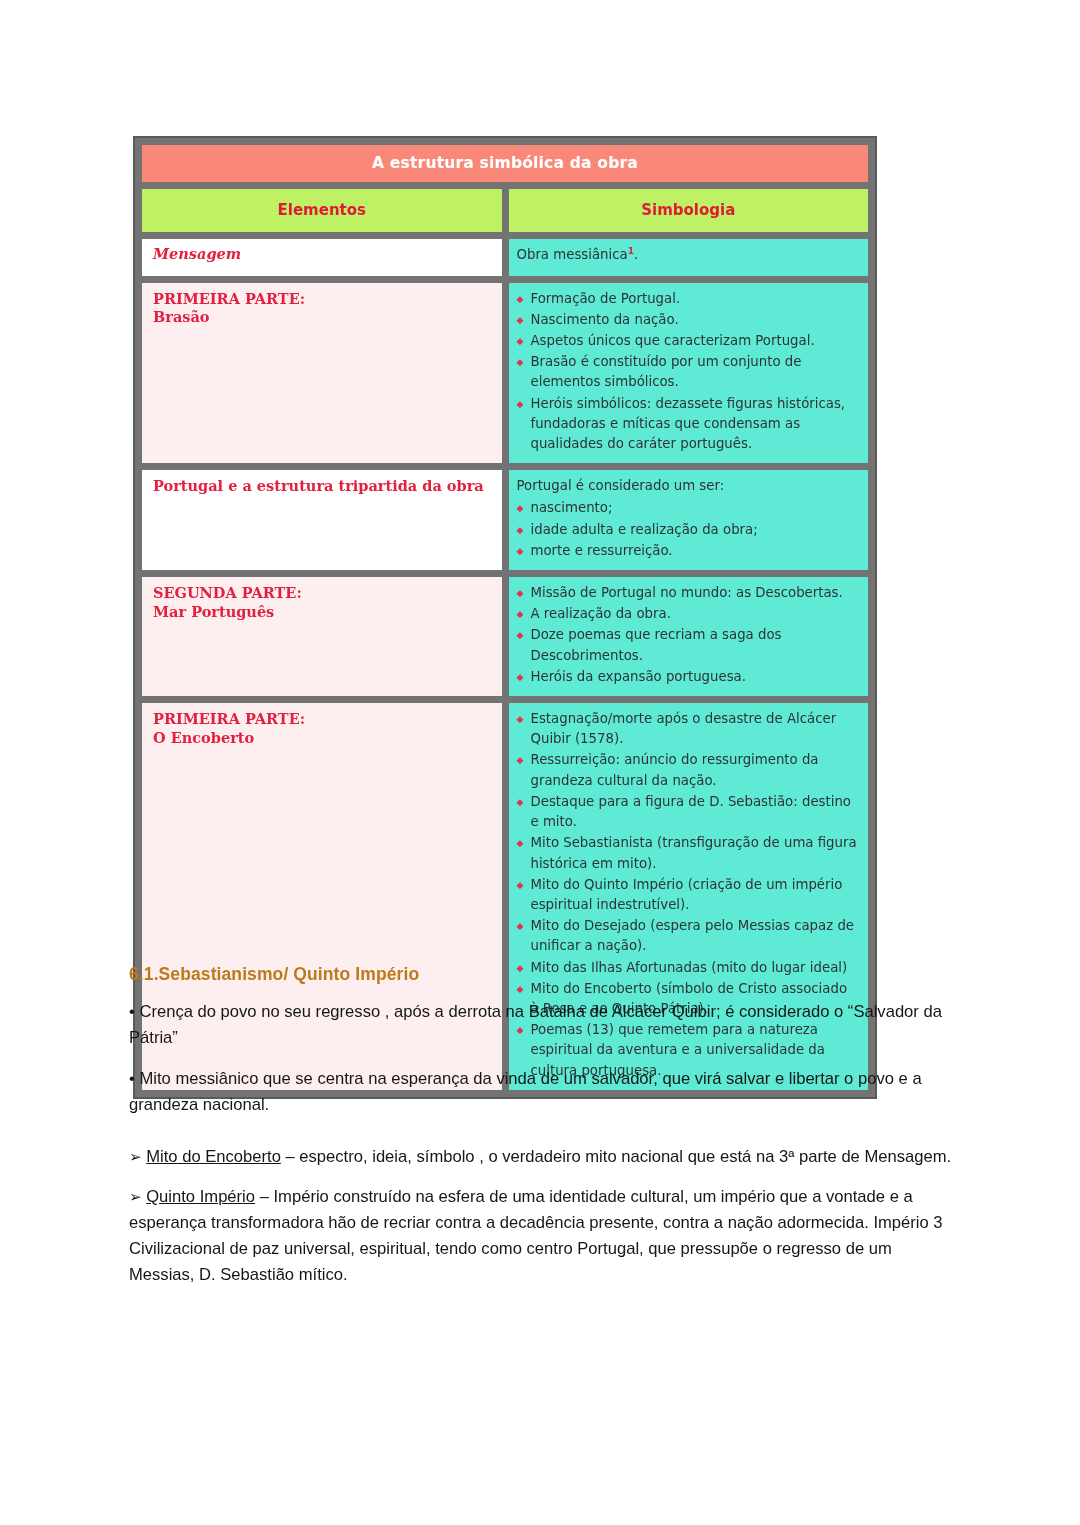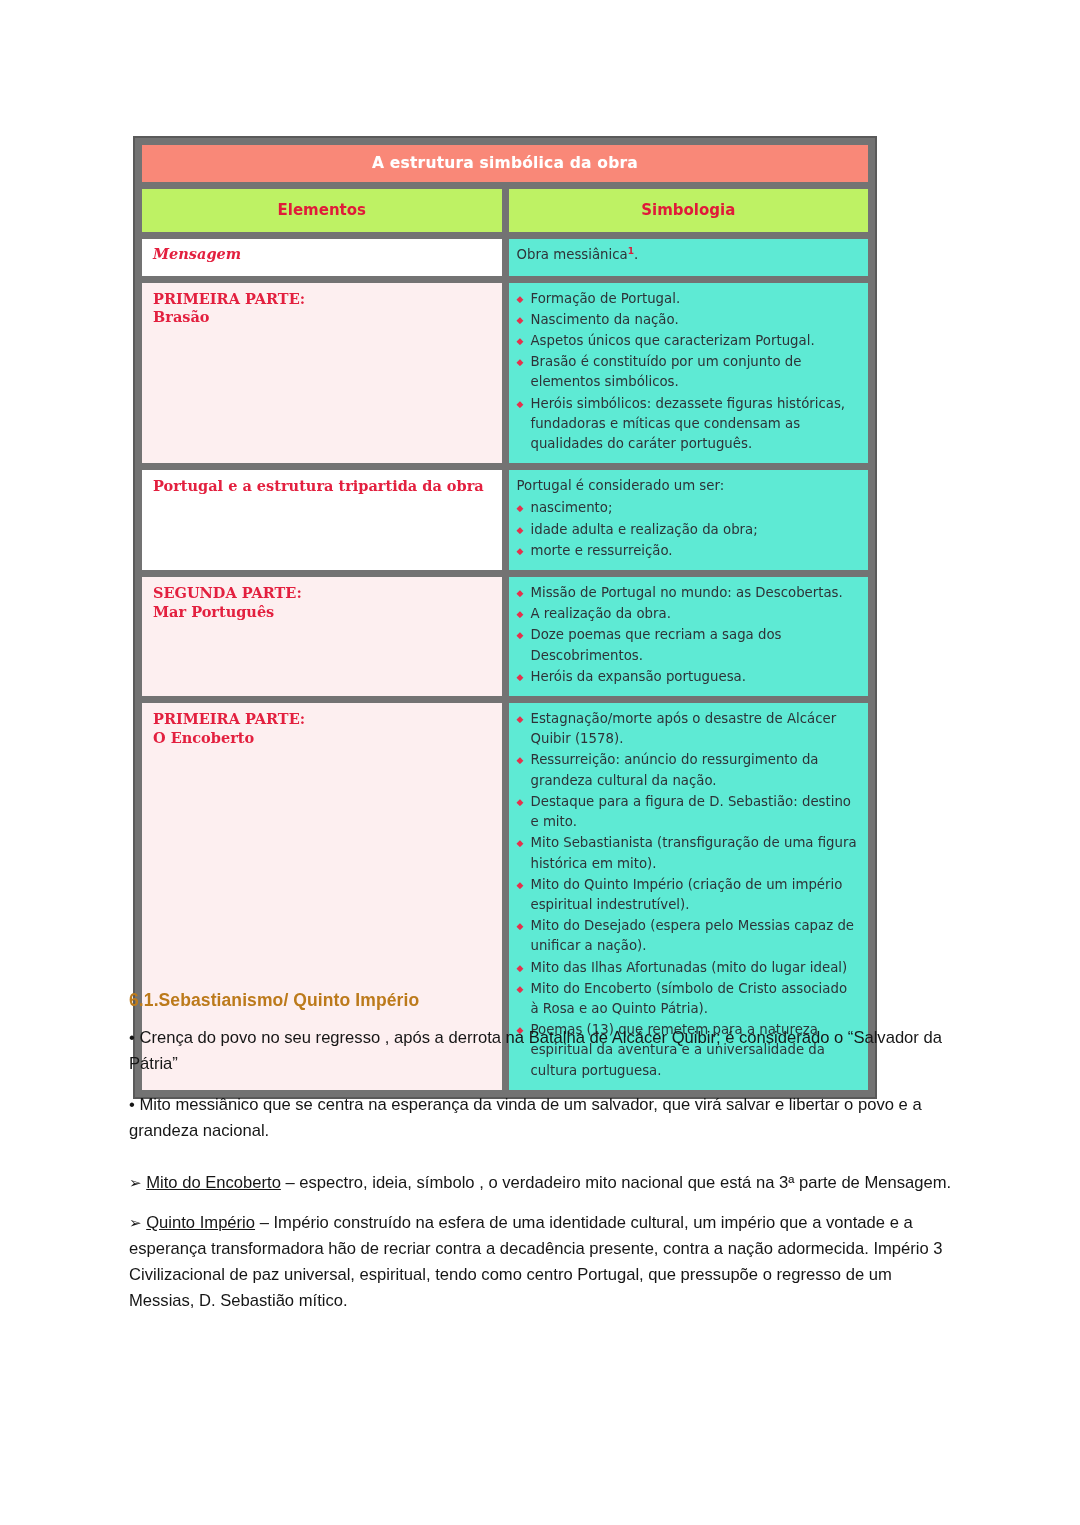--- a/index.html
+++ b/index.html
@@ -120,21 +120,21 @@
     color: #d81f3c;
     font-weight: bold;
     font-size: 9px;
     vertical-align: super;
   }
 
   
   .prose {
     position: absolute;
     left: 129px;
-    top: 990px;
+    top: 964px;
     width: 830px;
   }
   .sec-head {
     margin: 0 0 14px 0;
     font-family: "Liberation Sans", sans-serif;
     font-weight: bold;
     font-size: 17.5px;
     color: #bc7a1b;
     letter-spacing: .1px;
   }

